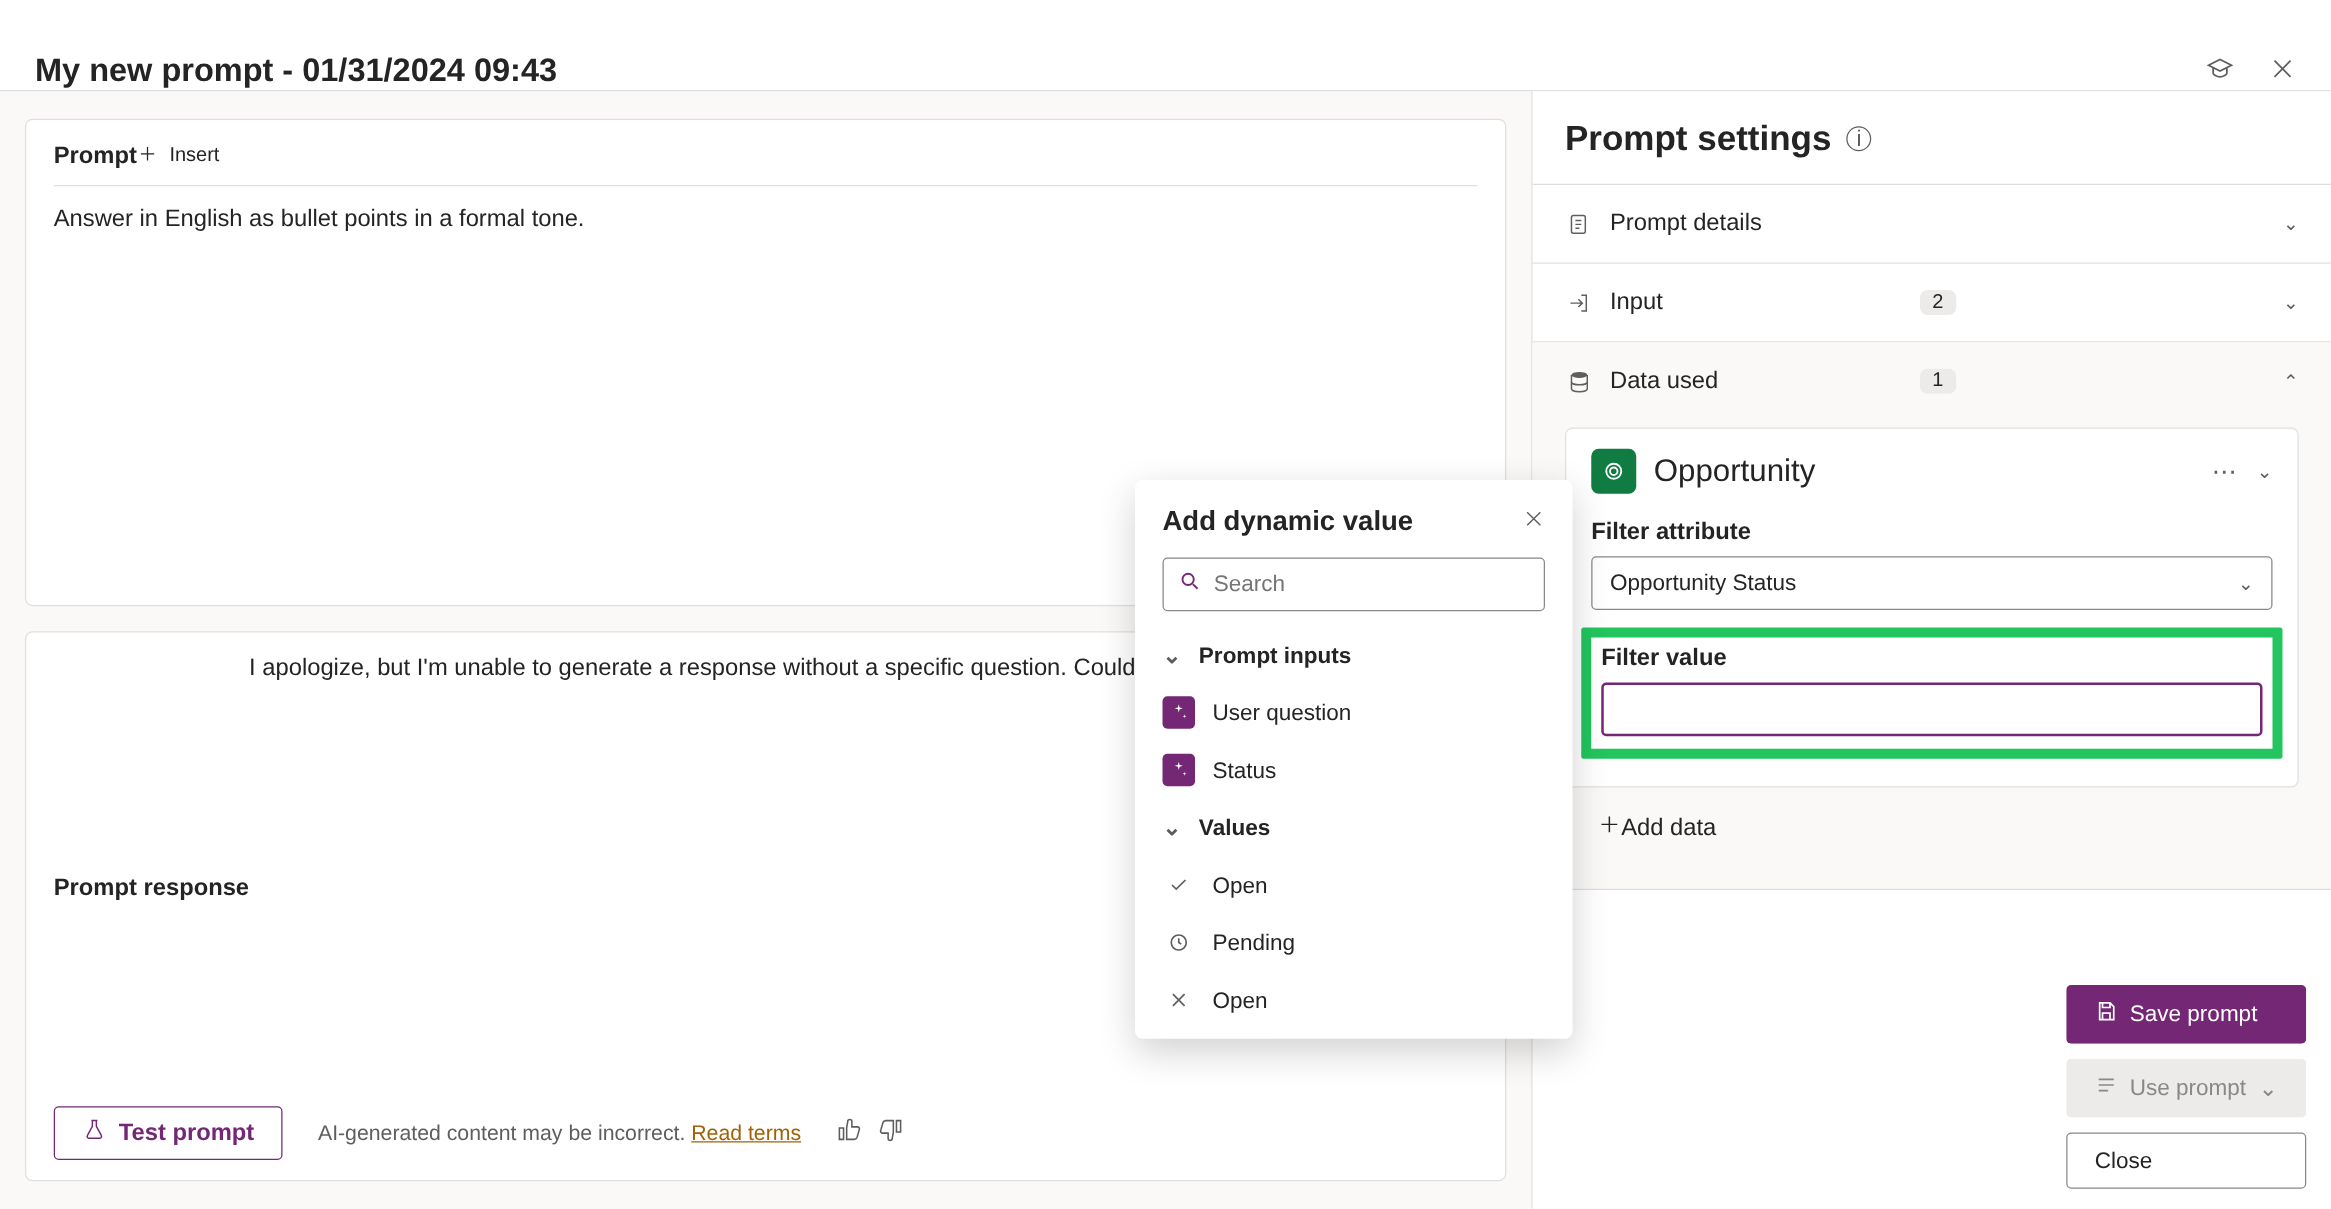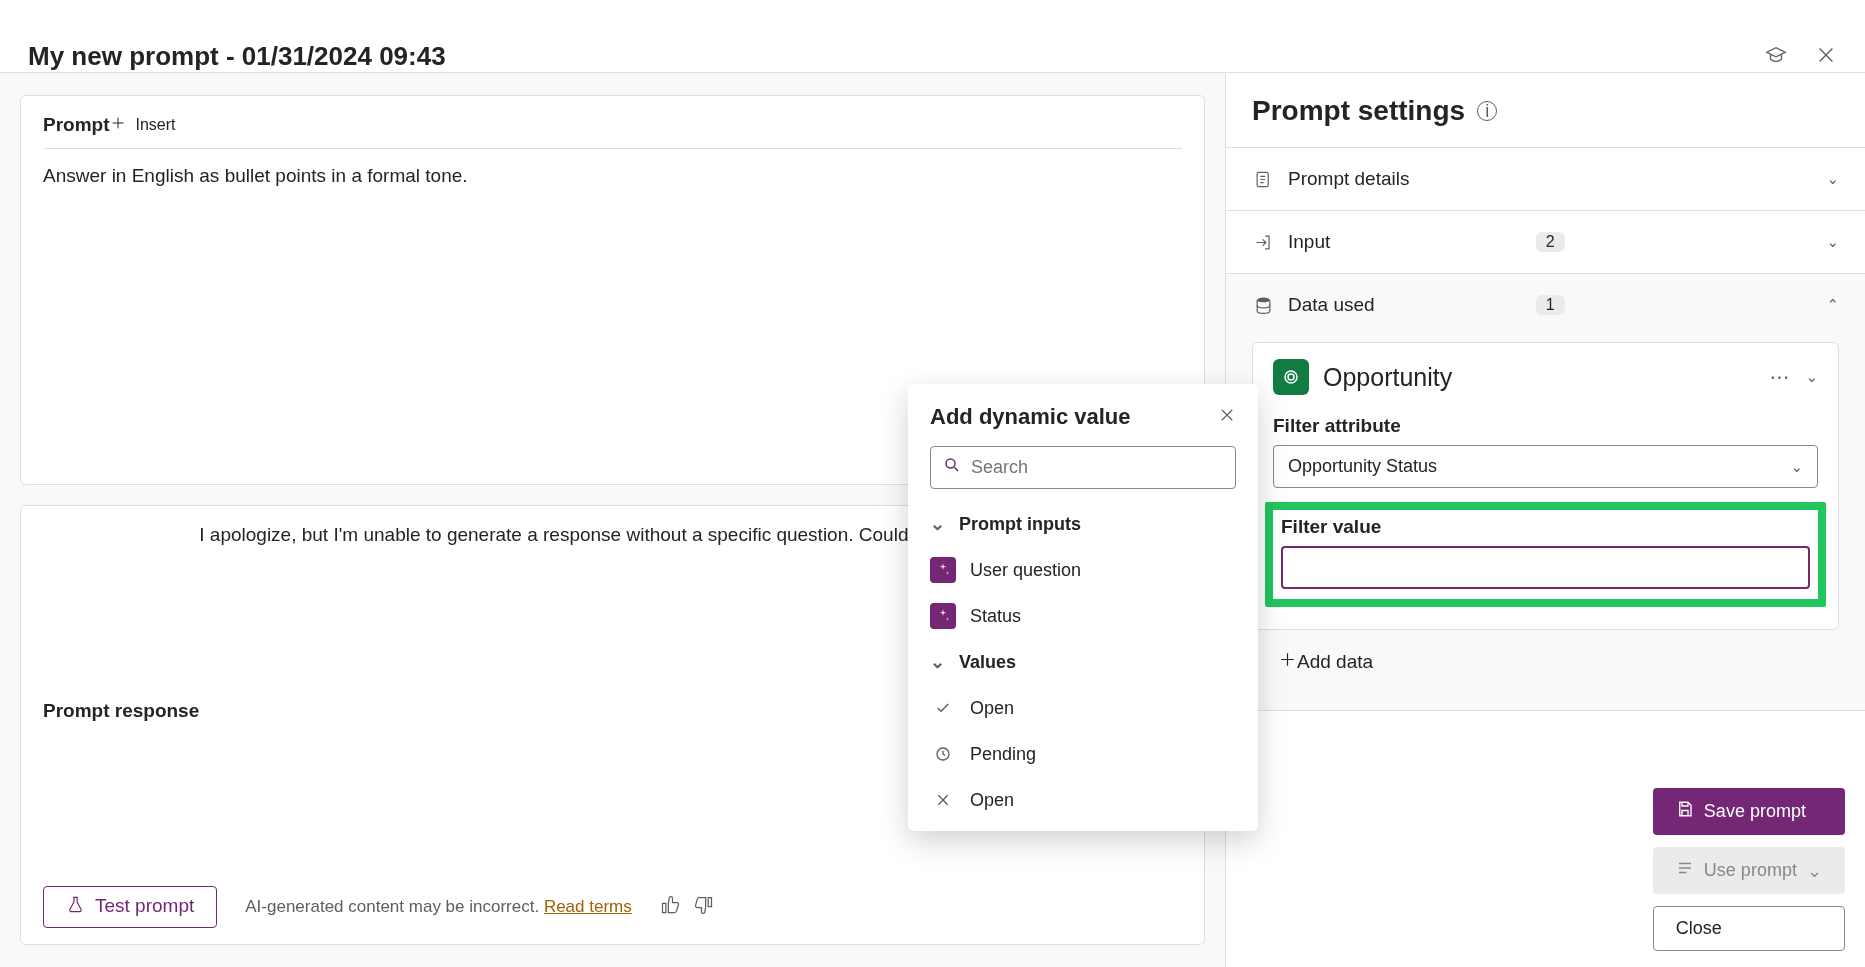--- a/index.html
+++ b/index.html
@@ -20,21 +20,21 @@
   .card { background: #fff; border: 1px solid #e1dfdd; border-radius: 6px; padding: 18px 22px; }
   .card.prompt { height: 390px; }
   .card.response { flex: 1; display: flex; flex-direction: row; position: relative; }
   .card-head { display: flex; align-items: center; border-bottom: 1px solid #e1dfdd; padding-bottom: 12px; margin-bottom: 16px; }
   .card-title { font-size: 19px; font-weight: 600; }
   .insert-btn { display: flex; align-items: center; gap: 10px; font-size: 16px; color: #242424; cursor: pointer; }
   .prompt-text { font-size: 19px; color: #242424; }
   .response-text { font-size: 19px; color: #242424; }
 
   .card-footer { position: absolute; bottom: 16px; left: 22px; right: 22px; display: flex; align-items: center; gap: 28px; }
-  .test-btn { border: 1px solid #742774; color: #742774; background: #fff; padding: 8px 22px; border-radius: 4px; font-size: 19px; display: flex; gap: 10px; cursor: pointer; }
+  .test-btn { border: 1px solid #742774; color: #742774; background: #fff; padding: 8px 22px; border-radius: 4px; font-size: 19px; display: flex; align-items: center; gap: 10px; cursor: pointer; font-weight: bold; }
   .disclaimer { font-size: 17px; color: #605e5c; }
   .read-terms { color: #a16207; text-decoration: underline; cursor: pointer; }
   .thumbs { display: flex; gap: 14px; font-size: 20px; color: #605e5c; }
   .thumbs span { cursor: pointer; }
 
   
   .settings-header { padding: 22px 26px 20px; display: flex; align-items: center; gap: 12px; }
   .settings-title { font-size: 28px; font-weight: 600; }
   .info-icon { font-size: 18px; color: #605e5c; border: 1.5px solid #605e5c; border-radius: 50%; width: 20px; height: 20px; display: inline-flex; align-items: center; justify-content: center; }
 

